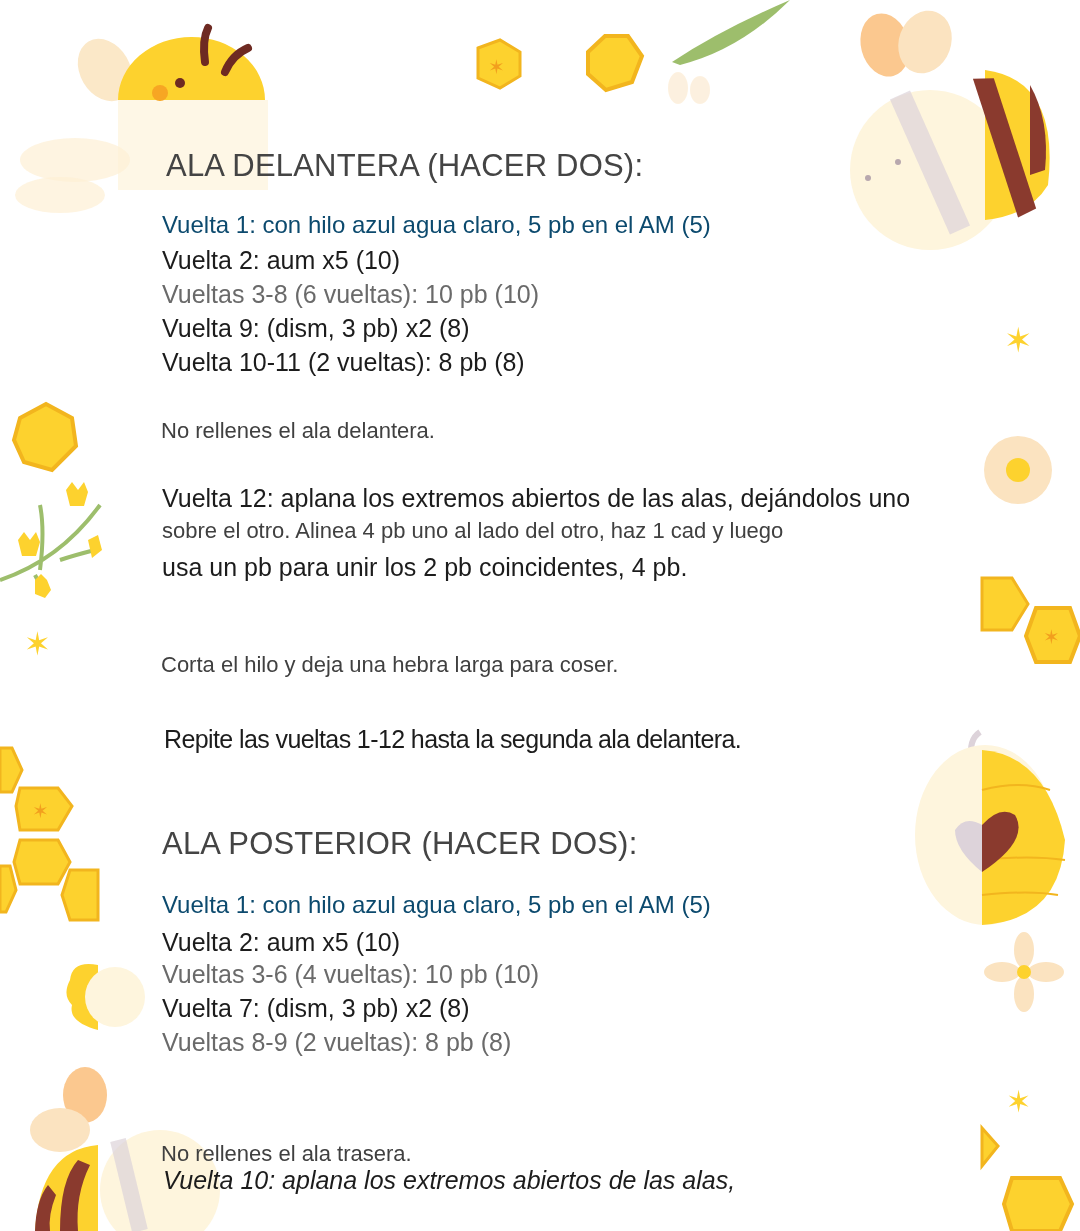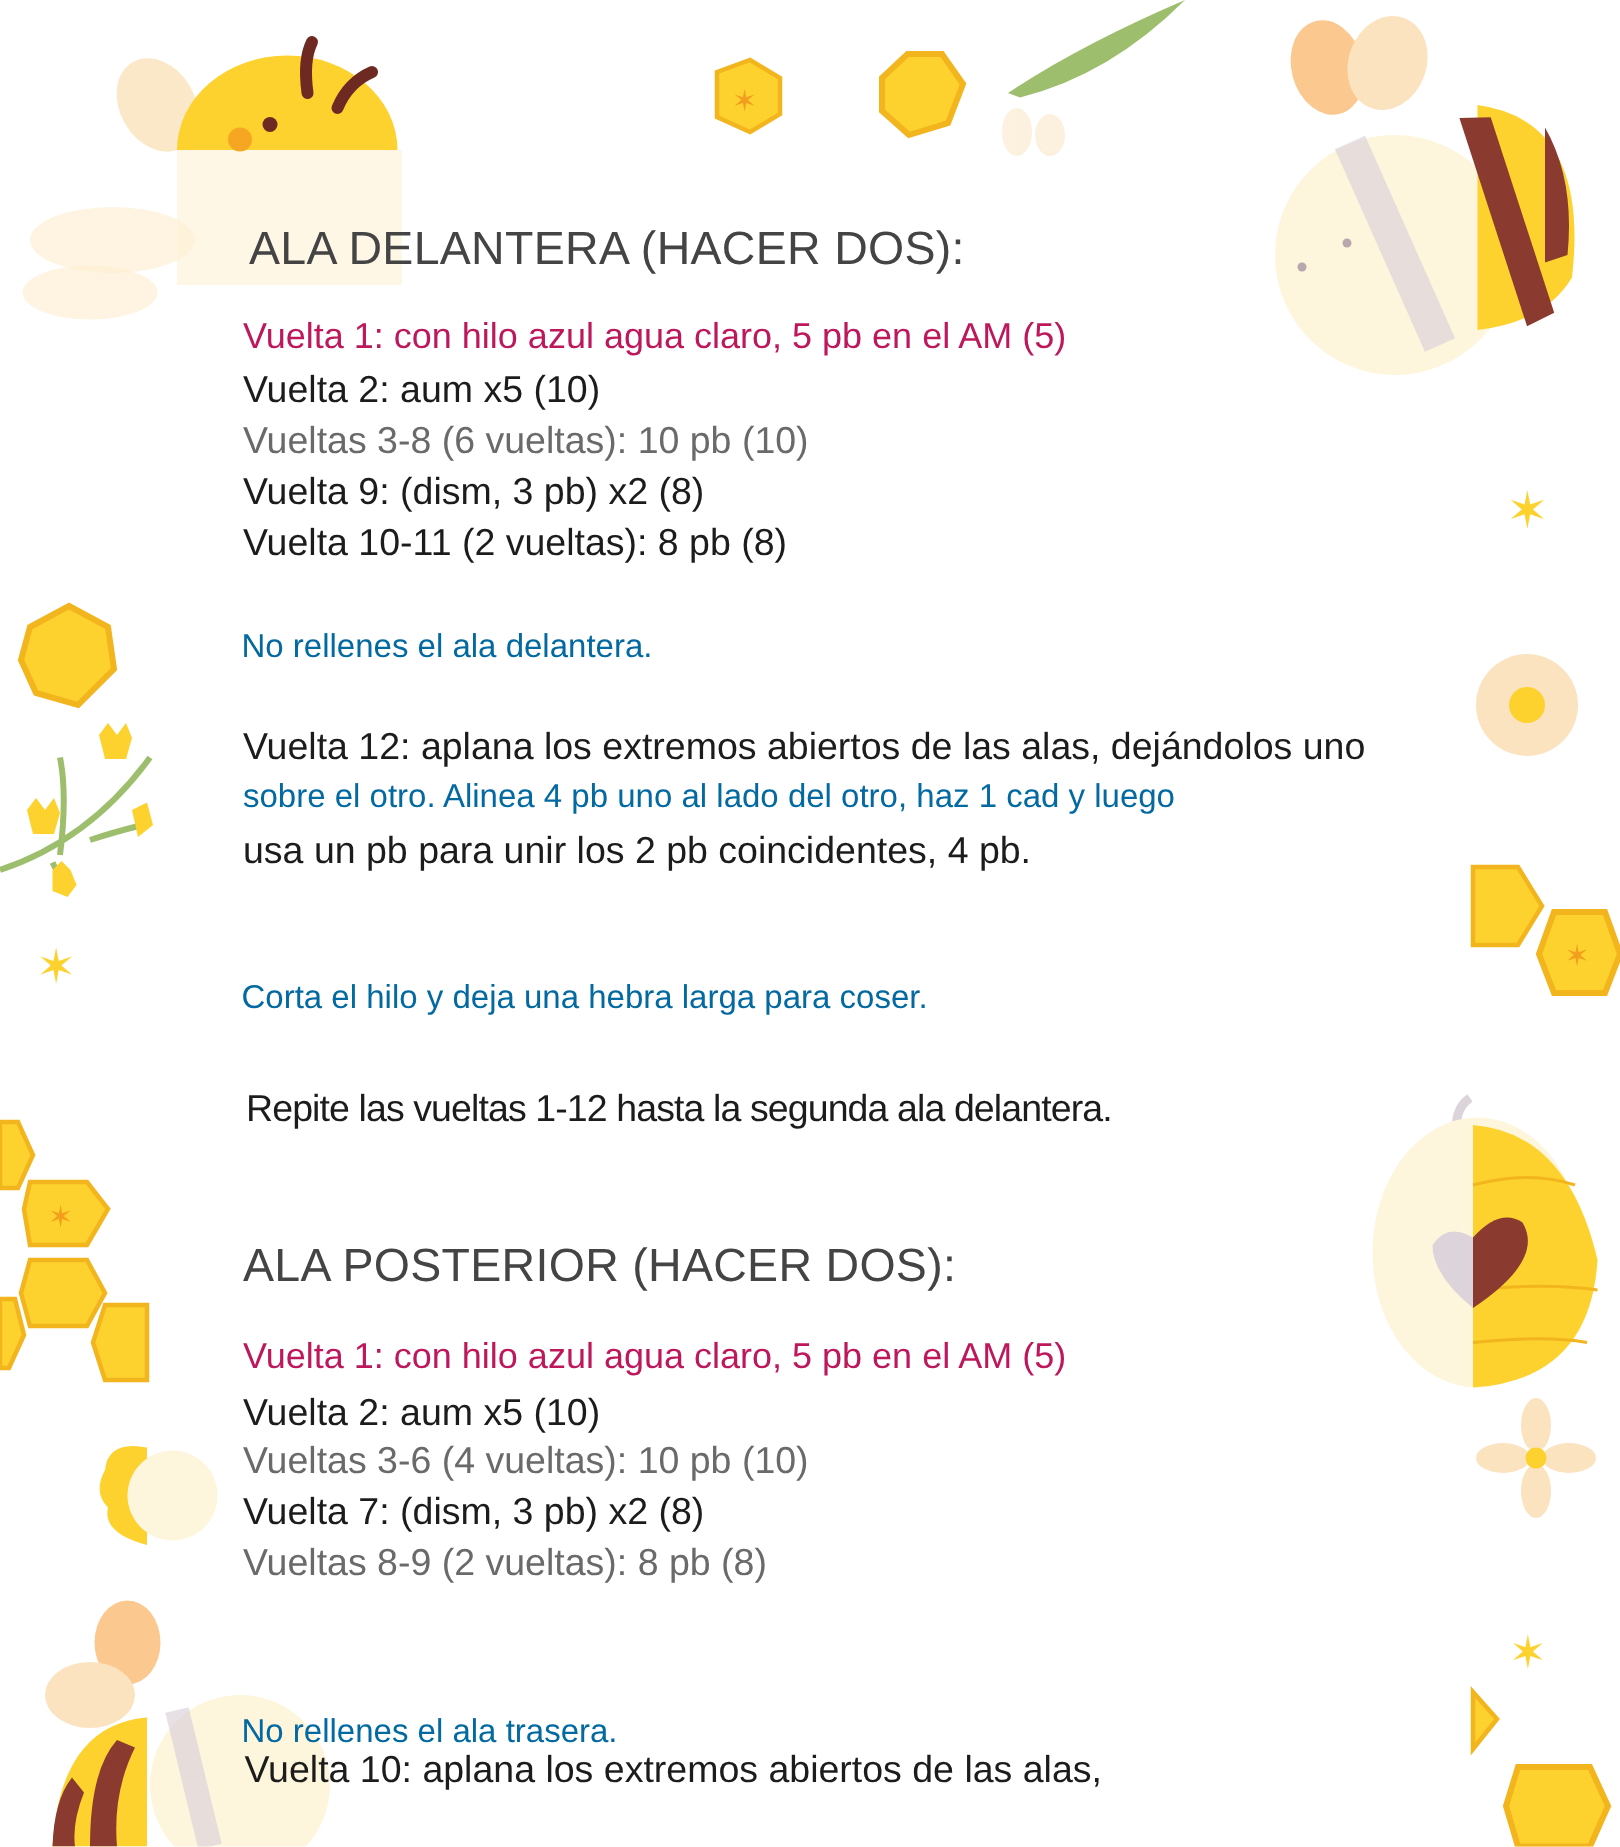--- a/index.html
+++ b/index.html
@@ -6,24 +6,24 @@
     body {
       width: 1080px; height: 1231px; position: relative; overflow: hidden;
       background: #ffffff;
       font-family: "Liberation Sans", "DejaVu Sans", sans-serif;
       color: #1e1e1e;
     }
     .deco { position: absolute; }
     .text-layer { position: absolute; left: 0; top: 0; width: 1004px; height: 1231px; }
     .t { position: absolute; white-space: nowrap; font-stretch: condensed; }
     .h { font-size: 31px; color: #444444; letter-spacing: 0.2px; }
-    .l1 { font-size: 24px; color: #be185d; }
+    .l1 { font-size: 24px; color: #0c4a6e; }
     .l { font-size: 25px; color: #1c1c1c; }
     .g { color: #6a6a6a; }
-    .p { font-size: 22px; color: #0369a1; }
+    .p { font-size: 22px; color: #404040; }
   </style>
 </head>
 <body>
 
 <svg class="deco" width="1080" height="1231" viewBox="0 0 1080 1231" style="left:0;top:0;">
 
   <g>
     <ellipse cx="105" cy="70" rx="25" ry="33" fill="#FBE8C8" transform="rotate(-30 105 70)"></ellipse>
     <path d="M118 100 A70 60 0 0 1 265 100 Z" fill="#FDD22E"></path>
     <rect x="118" y="100" width="150" height="90" fill="#FEF6E2" opacity="0.85"></rect>
@@ -146,15 +146,15 @@
   </section>
 
   <section>
     <div class="t h" style="left:162px; top:826px;">ALA POSTERIOR (HACER DOS):</div>
     <div class="t l1" style="left:162px; top:891px;">Vuelta 1: con hilo azul agua claro, 5 pb en el AM (5)</div>
     <div class="t l" style="left:162px; top:928px;">Vuelta 2: aum x5 (10)</div>
     <div class="t l g" style="left:162px; top:960px;">Vueltas 3-6 (4 vueltas): 10 pb (10)</div>
     <div class="t l" style="left:162px; top:994px;">Vuelta 7: (dism, 3 pb) x2 (8)</div>
     <div class="t l g" style="left:162px; top:1028px;">Vueltas 8-9 (2 vueltas): 8 pb (8)</div>
     <div class="t p" style="left:161px; top:1097px;margin-top:44px;">No rellenes el ala trasera.</div>
-    <div class="t l" style="left:163px; top:1166px;">Vuelta 10: aplana los extremos abiertos de las alas,</div>
+    <div class="t l" style="left:163px; top:1166px;font-style:italic;">Vuelta 10: aplana los extremos abiertos de las alas,</div>
   </section>
 </div>
 
 </body></html>

